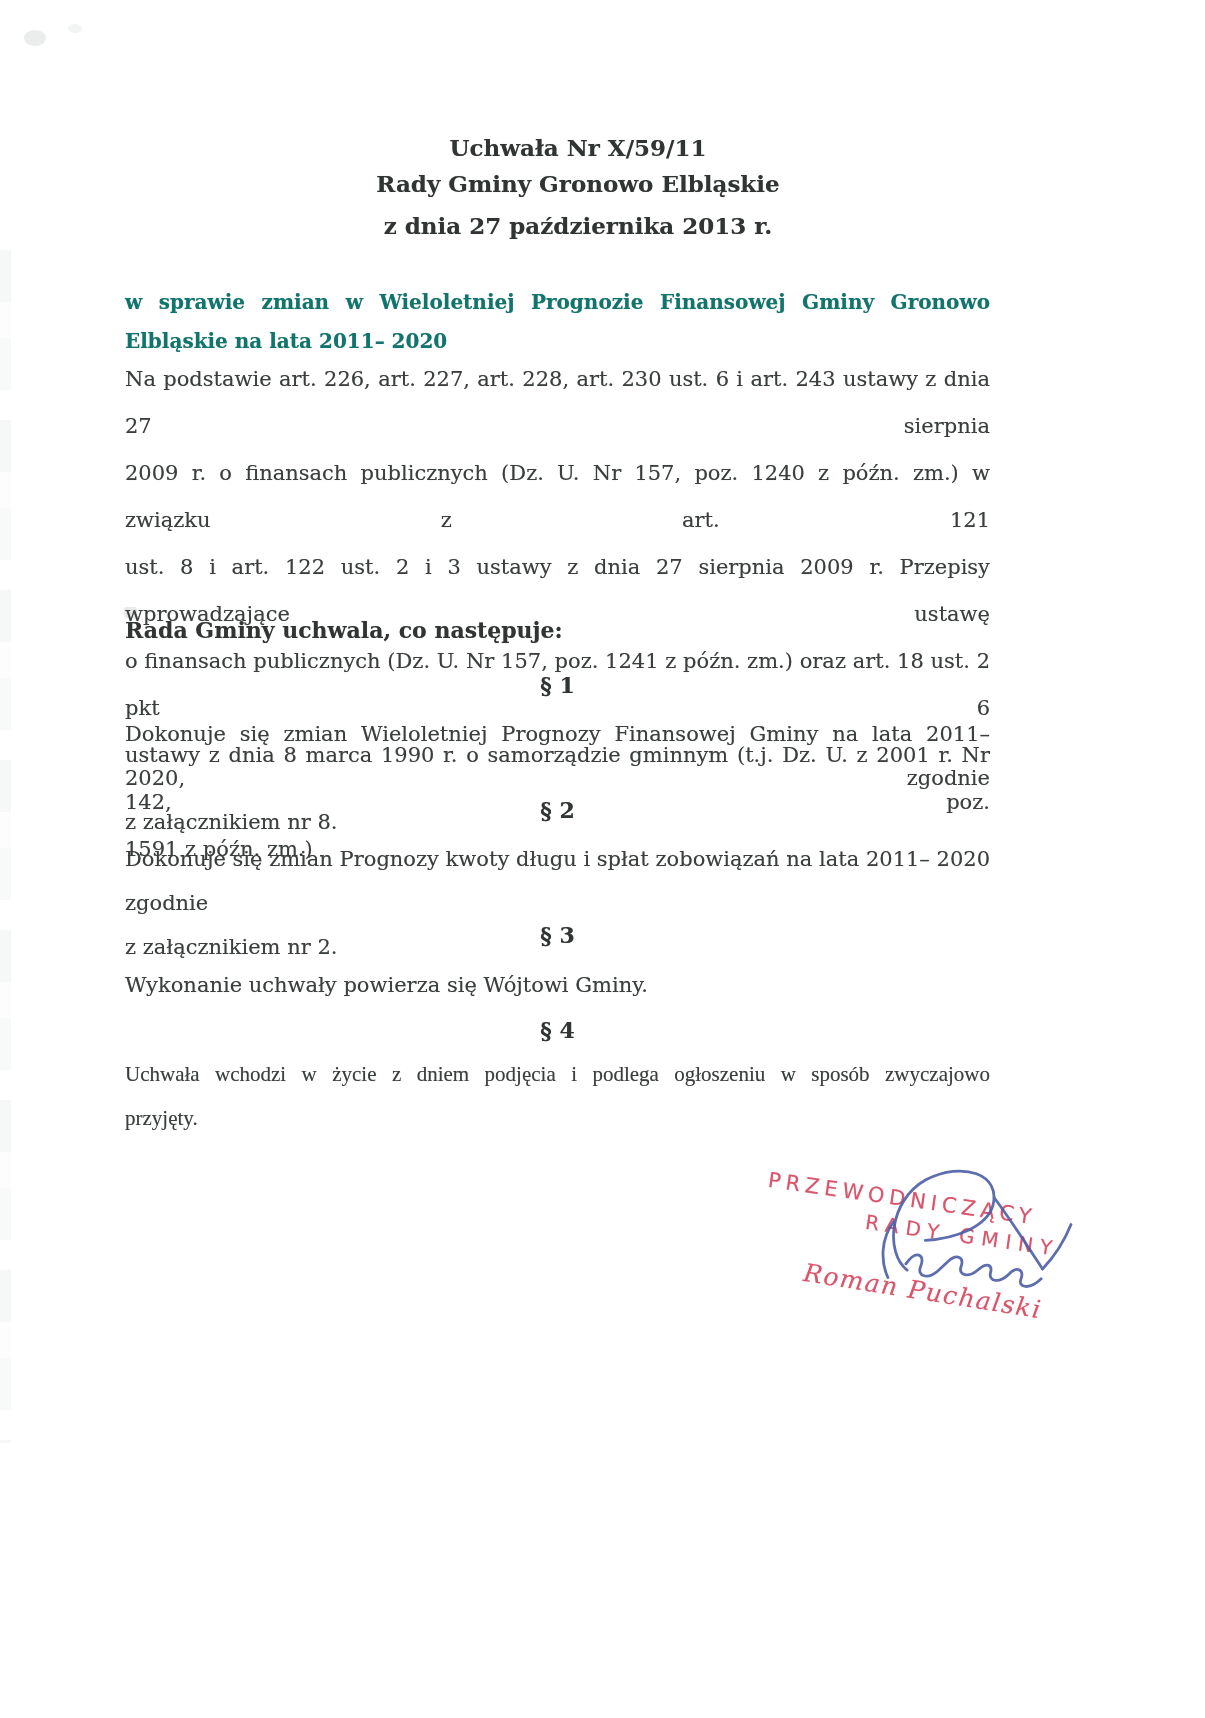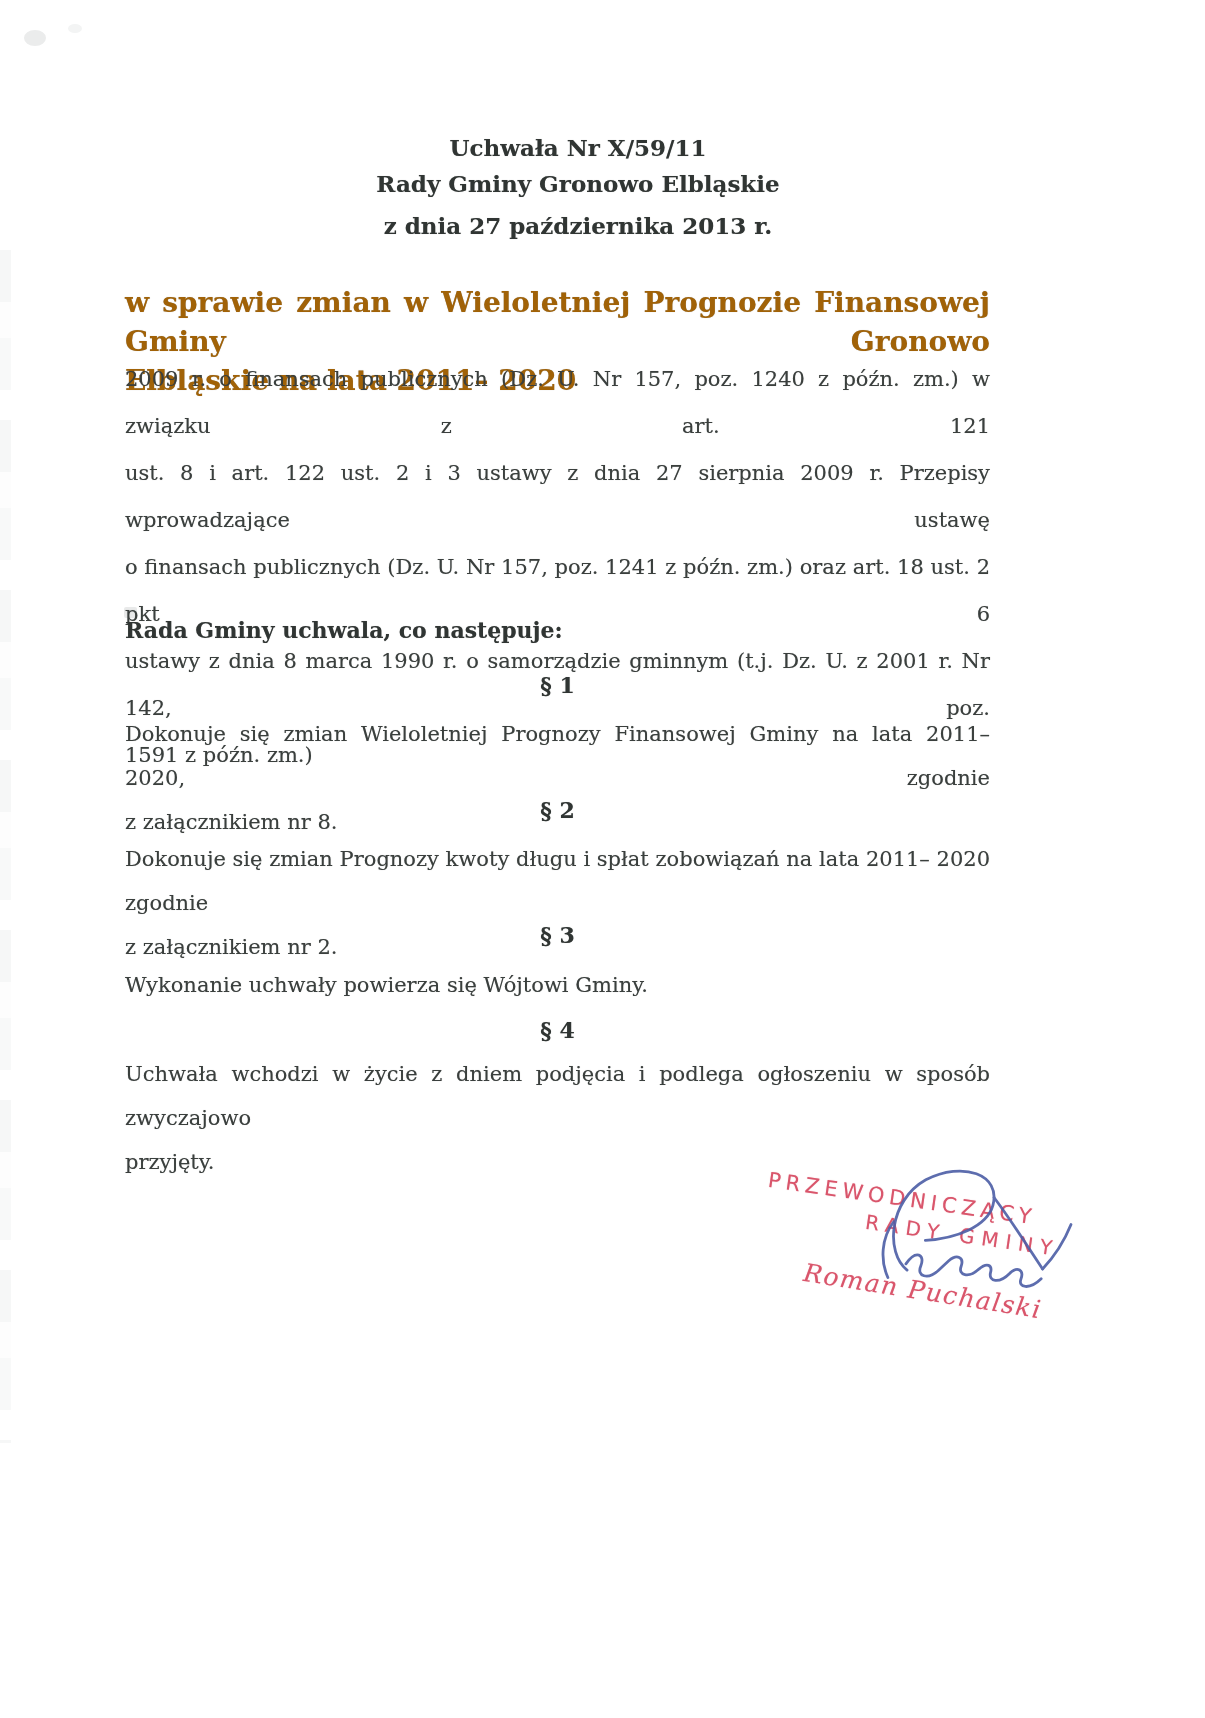--- a/index.html
+++ b/index.html
@@ -54,23 +54,23 @@
     text-align: center;
     font-weight: bold;
     font-size: 23px;
     color: #303533;
   }
   .subject {
     position: absolute;
     left: 125px; top: 283px;
     width: 865px;
     font-weight: bold;
-    font-size: 28px;
+    font-size: 20px;
     line-height: 39px;
-    color: #a16207;
+    color: #0f766e;
   }
   .legal {
     position: absolute;
     left: 125px; top: 356px;
     width: 865px;
     font-size: 21px;
     line-height: 47px;
   }
   .jpara .line { text-align: justify; text-align-last: justify; }
   .jpara .line:last-child { text-align-last: left; }
@@ -95,21 +95,21 @@
   .sect-body {
     position: absolute;
     left: 125px;
     width: 865px;
     font-size: 21px;
     line-height: 44px;
   }
   #sym1  { top: 672px; }  #body1 { top: 712px; }
   #sym2  { top: 797px; }  #body2 { top: 837px; }
   #sym3  { top: 922px; }  #body3 { top: 963px; }
-  #sym4  { top: 1017px; } #body4 { top: 1052px; }
+  #sym4  { top: 1017px; } #body4 { top: 1052px; font-family: Liberation Serif, serif; }
 
   
   .stamp {
     position: absolute;
     left: 770px; top: 1168px;
     transform: rotate(8deg);
     transform-origin: left top;
     color: #d9556b;
     text-shadow: 0 0 1px rgba(217,85,107,0.45);
     font-family: "DejaVu Sans", "Liberation Sans", sans-serif;
@@ -161,20 +161,21 @@
   </div>
 
   <div class="date-line doc-text">z dnia 27 października 2013 r.</div>
 
   <div class="subject jpara doc-text">
       <div class="line">w sprawie zmian w  Wieloletniej Prognozie Finansowej Gminy Gronowo</div>
       <div class="line">Elbląskie na lata 2011– 2020</div>
     </div>
 
   <div class="legal jpara doc-text">
+      <div class="line">Na podstawie art. 226, art. 227, art. 228, art. 230 ust. 6 i art. 243 ustawy z dnia 27 sierpnia</div>
       <div class="line">2009 r. o finansach publicznych (Dz. U. Nr 157, poz. 1240 z późn. zm.) w związku z art. 121</div>
       <div class="line">ust. 8 i art. 122 ust. 2 i 3 ustawy z dnia 27 sierpnia 2009 r. Przepisy wprowadzające ustawę</div>
       <div class="line">o finansach publicznych (Dz. U. Nr 157, poz. 1241 z późn. zm.) oraz art. 18 ust. 2 pkt 6</div>
       <div class="line">ustawy z dnia 8 marca 1990 r. o samorządzie gminnym (t.j. Dz. U. z 2001 r. Nr 142, poz.</div>
       <div class="line">1591 z późn. zm.)</div>
     </div>
 
   <div class="intro doc-text">Rada Gminy uchwala, co następuje:</div>
 
   <div id="sym1" class="sect-sym doc-text">§ 1</div>

